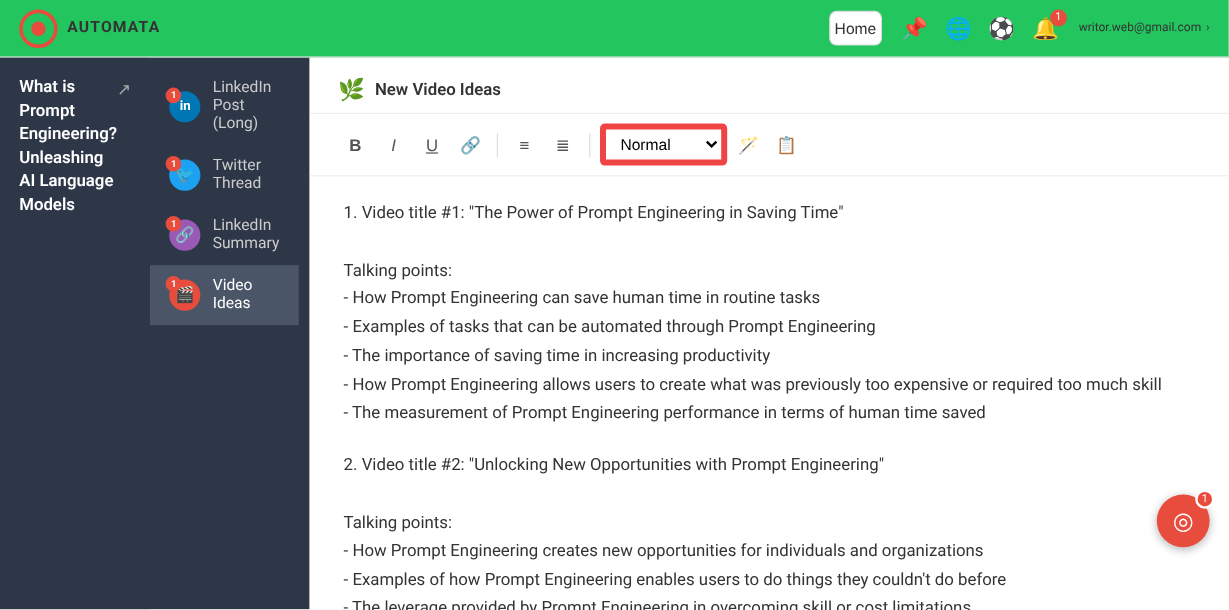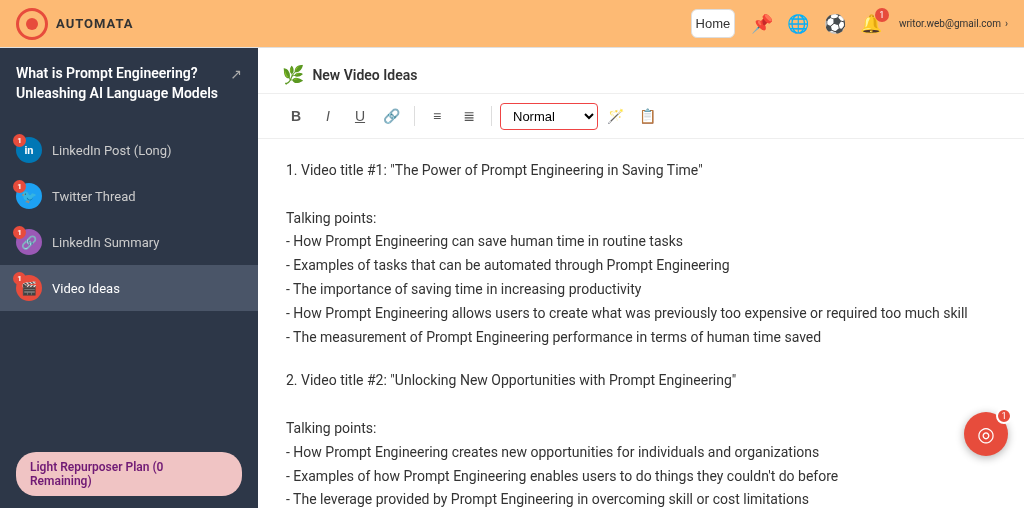--- a/index.html
+++ b/index.html
@@ -1,20 +1,20 @@
 <!DOCTYPE html>
 <html><head>
   <meta charset="utf-8">
   <style>
     * { box-sizing: border-box; margin: 0; padding: 0; }
     body { font-family: -apple-system, BlinkMacSystemFont, 'Segoe UI', Roboto, sans-serif; background: #f5f5f5; width: 1024px; height: 508px; overflow: hidden; display: flex; flex-direction: column; }
 
     
     .topnav {
-      display: flex; align-items: center; background: #fdba74;
+      display: flex; align-items: center; background: #22c55e;
       height: 48px; padding: 0 16px; border-bottom: 1px solid #e0e0e0;
       flex-shrink: 0;
     }
     .logo-area { display: flex; align-items: center; gap: 8px; margin-right: auto; }
     .logo-circle {
       width: 32px; height: 32px; border-radius: 50%;
       border: 3px solid #e74c3c; display: flex; align-items: center; justify-content: center;
     }
     .logo-inner { width: 12px; height: 12px; border-radius: 50%; background: #e74c3c; }
     .logo-text { font-weight: 700; font-size: 13px; letter-spacing: 1px; color: #333; }
@@ -29,21 +29,21 @@
       background: #e74c3c; color: #fff; border-radius: 50%;
       width: 14px; height: 14px; font-size: 9px;
       display: flex; align-items: center; justify-content: center;
     }
     .user-area { display: flex; align-items: center; gap: 4px; font-size: 10px; color: #333; cursor: pointer; }
 
     
     .main { display: flex; flex: 1; overflow: hidden; }
 
     
-    .sidebar { width: 258px; background: #2d3748; flex-shrink: 0; display: flex; flex-direction: column; overflow: hidden; }
+    .sidebar { width: 258px; background: #2d3748; flex-shrink: 0; display: flex; flex-direction: row; overflow: hidden; }
     .sidebar-header {
       background: #2d3748; padding: 16px;
       display: flex; align-items: flex-start; justify-content: space-between;
     }
     .sidebar-title { color: #fff; font-size: 14px; font-weight: 600; line-height: 1.4; flex: 1; }
     .sidebar-link-icon { color: #aaa; font-size: 14px; cursor: pointer; margin-top: 2px; }
     .sidebar-items { flex: 1; padding: 8px 0; }
     .sidebar-item {
       display: flex; align-items: center; gap: 10px;
       padding: 10px 16px; cursor: pointer; color: #ccc; font-size: 13px;
@@ -78,21 +78,21 @@
     }
     .toolbar-btn {
       width: 28px; height: 28px; border: none; background: none;
       cursor: pointer; display: flex; align-items: center; justify-content: center;
       font-size: 14px; color: #555; border-radius: 4px;
     }
     .toolbar-bold { font-weight: 900; }
     .toolbar-italic { font-style: italic; }
     .toolbar-sep { width: 1px; height: 20px; background: #ddd; margin: 0 4px; }
     .toolbar-select {
-      padding: 4px 8px; border: 1px solid #ef4444; border-radius: 4px;
+      padding: 4px 8px; border: 5px solid #ef4444; border-radius: 4px;
       font-size: 13px; background: #fff; cursor: pointer;
     }
     .editor-content { flex: 1; padding: 20px 28px; overflow-y: auto; font-size: 14px; line-height: 1.7; color: #333; }
     .content-section { margin-bottom: 20px; }
 
     
     .fab {
       position: fixed; bottom: 52px; right: 16px;
       width: 44px; height: 44px; border-radius: 50%;
       background: #e74c3c; display: flex; align-items: center; justify-content: center;

